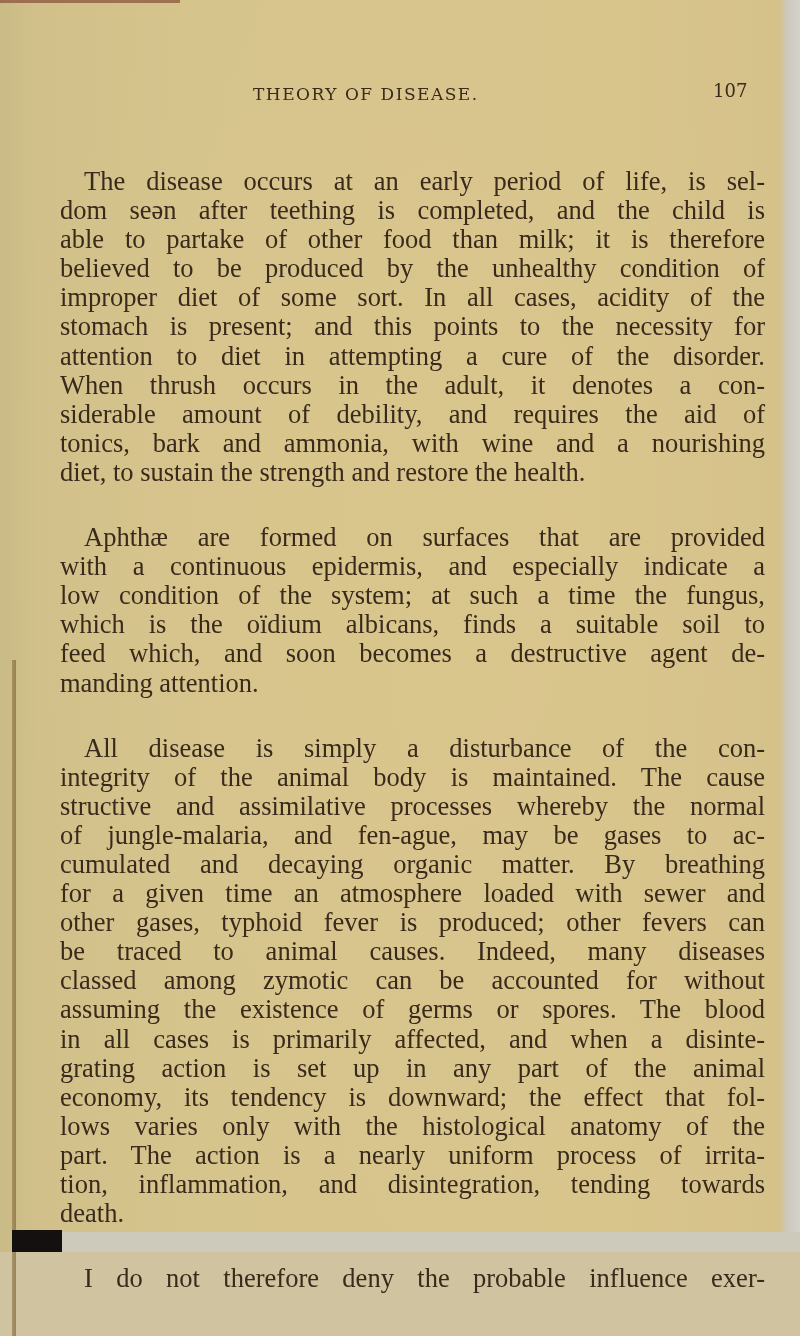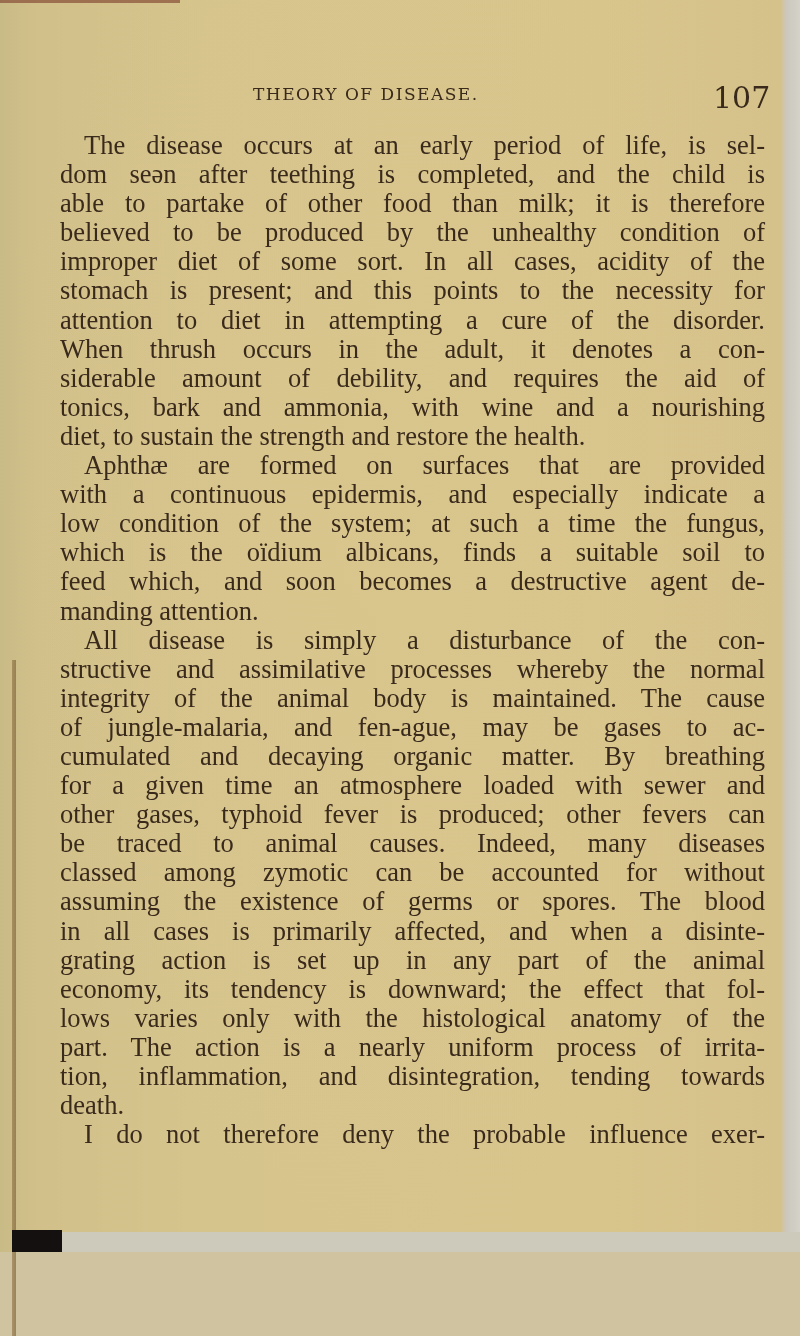--- a/index.html
+++ b/index.html
@@ -53,41 +53,41 @@
       width: 500px;
       font-size: 17px;
       letter-spacing: 1.5px;
       font-family: "DejaVu Serif", serif;
     }
     .header .running-title { display: inline-block; }
     .header .page-num {
       position: absolute;
       left: 460px;
       top: -4px;
-      font-size: 30px;
+      font-size: 18px;
       letter-spacing: 0;
     }
     .body-text {
       position: absolute;
       top: 131px;
       left: 60px;
       width: 705px;
       font-family: "Liberation Serif", "DejaVu Serif", serif;
       font-size: 26.5px;
       line-height: 29.1px;
     }
     .line {
       display: block;
       white-space: nowrap;
       text-align: justify;
       text-align-last: justify;
       height: 29.1px;
     }
     .line.last { text-align-last: left; }
-    .line.indent { padding-left: 24px; }
+    .line.indent { padding-left: 24px; margin-top: 36px; }
   </style>
 </head>
 <body>
 
 <div class="scan">
   <div class="topedge"></div>
   <div class="spine"></div>
   <div class="corner"></div>
   <div class="bottom-strip"></div>
 
@@ -108,22 +108,22 @@
       <span class="line">siderable amount of debility, and requires the aid of</span>
       <span class="line">tonics, bark and ammonia, with wine and a nourishing</span>
       <span class="line last">diet, to sustain the strength and restore the health.</span>
       <span class="line indent">Aphthæ are formed on surfaces that are provided</span>
       <span class="line">with a continuous epidermis, and especially indicate a</span>
       <span class="line">low condition of the system; at such a time the fungus,</span>
       <span class="line">which is the oïdium albicans, finds a suitable soil to</span>
       <span class="line">feed which, and soon becomes a destructive agent de-</span>
       <span class="line last">manding attention.</span>
       <span class="line indent">All disease is simply a disturbance of the con-</span>
+      <span class="line">integrity of the animal body is maintained. The cause</span>
       <span class="line">structive and assimilative processes whereby the normal</span>
-      <span class="line">integrity of the animal body is maintained. The cause</span>
       <span class="line">of jungle-malaria, and fen-ague, may be gases to ac-</span>
       <span class="line">cumulated and decaying organic matter. By breathing</span>
       <span class="line">for a given time an atmosphere loaded with sewer and</span>
       <span class="line">other gases, typhoid fever is produced; other fevers can</span>
       <span class="line">be traced to animal causes. Indeed, many diseases</span>
       <span class="line">classed among zymotic can be accounted for without</span>
       <span class="line">assuming the existence of germs or spores. The blood</span>
       <span class="line">in all cases is primarily affected, and when a disinte-</span>
       <span class="line">grating action is set up in any part of the animal</span>
       <span class="line">economy, its tendency is downward; the effect that fol-</span>

